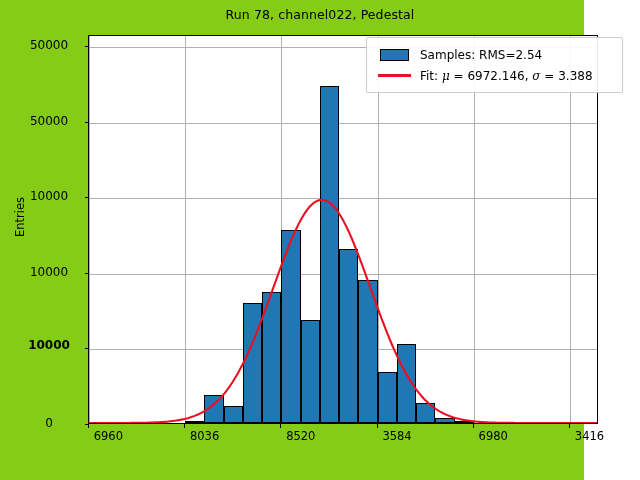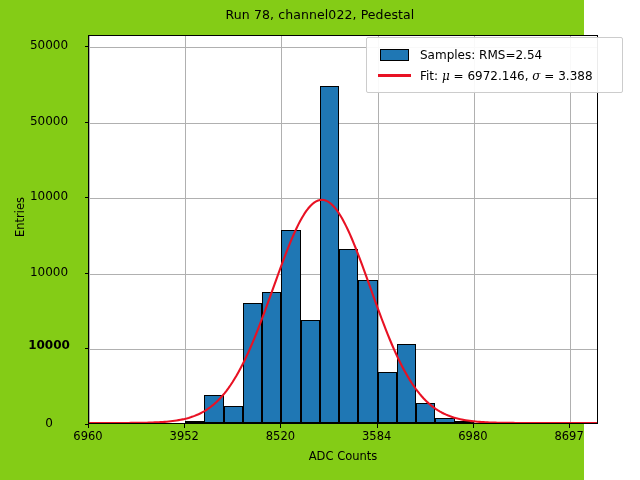--- a/index.html
+++ b/index.html
@@ -42,21 +42,21 @@
 
   
   #fit-curve{position:absolute;left:0;top:0;width:100%;height:100%;}
 
   
   .tick{position:absolute;background:#000;}
   .xtick{width:1px;height:3.5px;top:424px;}
   .ytick{height:1px;width:3.5px;left:84.5px;}
   .xticklabel{
     position:absolute;top:429px;font-size:11.5px;color:#000;
-    text-align:center;width:70px;
+    text-align:right;width:70px;
   }
   .yticklabel{
     position:absolute;font-size:12px;color:#000;
     text-align:center;width:60px;
   }
 
   
   #xlabel{
     position:absolute;left:88px;top:449px;width:510px;
     text-align:center;font-size:11.5px;color:#000;
@@ -127,44 +127,43 @@
 
     <svg id="fit-curve" viewBox="0 0 510 389" preserveAspectRatio="none">
       <polyline id="fit-path" fill="none" stroke="#e81123" stroke-width="2.1" stroke-linejoin="round" stroke-linecap="round" points="0.0,389.00 2.0,389.00 4.0,389.00 6.0,389.00 8.0,389.00 10.0,388.99 12.0,388.99 14.0,388.99 16.0,388.99 18.0,388.99 20.0,388.99 22.0,388.98 24.0,388.98 26.0,388.98 28.0,388.97 30.0,388.96 32.0,388.96 34.0,388.95 36.0,388.94 38.0,388.93 40.0,388.92 42.0,388.90 44.0,388.89 46.0,388.87 48.0,388.85 50.0,388.82 52.0,388.79 54.0,388.76 56.0,388.72 58.0,388.67 60.0,388.62 62.0,388.56 64.0,388.49 66.0,388.41 68.0,388.32 70.0,388.22 72.0,388.10 74.0,387.97 76.0,387.83 78.0,387.66 80.0,387.47 82.0,387.26 84.0,387.03 86.0,386.76 88.0,386.47 90.0,386.14 92.0,385.77 94.0,385.36 96.0,384.91 98.0,384.41 100.0,383.86 102.0,383.25 104.0,382.58 106.0,381.84 108.0,381.03 110.0,380.15 112.0,379.18 114.0,378.13 116.0,376.98 118.0,375.74 120.0,374.39 122.0,372.93 124.0,371.35 126.0,369.65 128.0,367.83 130.0,365.87 132.0,363.78 134.0,361.54 136.0,359.15 138.0,356.61 140.0,353.91 142.0,351.05 144.0,348.03 146.0,344.84 148.0,341.49 150.0,337.96 152.0,334.27 154.0,330.41 156.0,326.38 158.0,322.19 160.0,317.83 162.0,313.32 164.0,308.67 166.0,303.87 168.0,298.93 170.0,293.87 172.0,288.69 174.0,283.41 176.0,278.04 178.0,272.60 180.0,267.09 182.0,261.54 184.0,255.96 186.0,250.37 188.0,244.79 190.0,239.23 192.0,233.73 194.0,228.29 196.0,222.95 198.0,217.71 200.0,212.61 202.0,207.67 204.0,202.90 206.0,198.32 208.0,193.97 210.0,189.85 212.0,185.99 214.0,182.40 216.0,179.10 218.0,176.11 220.0,173.44 222.0,171.11 224.0,169.12 226.0,167.49 228.0,166.23 230.0,165.33 232.0,164.81 234.0,164.67 236.0,164.90 238.0,165.52 240.0,166.50 242.0,167.86 244.0,169.58 246.0,171.65 248.0,174.07 250.0,176.82 252.0,179.89 254.0,183.26 256.0,186.92 258.0,190.84 260.0,195.02 262.0,199.43 264.0,204.06 266.0,208.87 268.0,213.86 270.0,218.99 272.0,224.26 274.0,229.63 276.0,235.08 278.0,240.60 280.0,246.16 282.0,251.75 284.0,257.34 286.0,262.91 288.0,268.45 290.0,273.95 292.0,279.38 294.0,284.72 296.0,289.98 298.0,295.13 300.0,300.16 302.0,305.06 304.0,309.83 306.0,314.45 308.0,318.92 310.0,323.24 312.0,327.39 314.0,331.37 316.0,335.20 318.0,338.85 320.0,342.33 322.0,345.64 324.0,348.79 326.0,351.77 328.0,354.59 330.0,357.25 332.0,359.75 334.0,362.10 336.0,364.31 338.0,366.37 340.0,368.29 342.0,370.08 344.0,371.75 346.0,373.30 348.0,374.73 350.0,376.05 352.0,377.27 354.0,378.40 356.0,379.43 358.0,380.37 360.0,381.24 362.0,382.03 364.0,382.75 366.0,383.41 368.0,384.00 370.0,384.54 372.0,385.03 374.0,385.47 376.0,385.87 378.0,386.22 380.0,386.54 382.0,386.83 384.0,387.09 386.0,387.32 388.0,387.52 390.0,387.70 392.0,387.86 394.0,388.01 396.0,388.13 398.0,388.24 400.0,388.34 402.0,388.43 404.0,388.51 406.0,388.57 408.0,388.63 410.0,388.68 412.0,388.73 414.0,388.76 416.0,388.80 418.0,388.83 420.0,388.85 422.0,388.87 424.0,388.89 426.0,388.91 428.0,388.92 430.0,388.93 432.0,388.94 434.0,388.95 436.0,388.96 438.0,388.97 440.0,388.97 442.0,388.98 444.0,388.98 446.0,388.98 448.0,388.99 450.0,388.99 452.0,388.99 454.0,388.99 456.0,388.99 458.0,388.99 460.0,389.00 462.0,389.00 464.0,389.00 466.0,389.00 468.0,389.00 470.0,389.00 472.0,389.00 474.0,389.00 476.0,389.00 478.0,389.00 480.0,389.00 482.0,389.00 484.0,389.00 486.0,389.00 488.0,389.00 490.0,389.00 492.0,389.00 494.0,389.00 496.0,389.00 498.0,389.00 500.0,389.00 502.0,389.00 504.0,389.00 506.0,389.00 508.0,389.00 510.0,389.00"></polyline>
     </svg>
   </div>
 
   <div id="ticks-layer">
       <div class="tick xtick" style="left: 88px;"></div>
       <div class="xticklabel" style="left: 53px;">6960</div>
       <div class="tick xtick" style="left: 184.226px;"></div>
-      <div class="xticklabel" style="left: 149.226px;">3952</div>
+      <div class="xticklabel" style="left: 149.226px;">8036</div>
       <div class="tick xtick" style="left: 280.453px;"></div>
       <div class="xticklabel" style="left: 245.453px;">8520</div>
       <div class="tick xtick" style="left: 376.679px;"></div>
       <div class="xticklabel" style="left: 341.679px;">3584</div>
       <div class="tick xtick" style="left: 472.906px;"></div>
       <div class="xticklabel" style="left: 437.906px;">6980</div>
       <div class="tick xtick" style="left: 569.132px;"></div>
-      <div class="xticklabel" style="left: 534.132px;">8697</div>
+      <div class="xticklabel" style="left: 534.132px;">3416</div>
       <div class="tick ytick" style="top: 424px;"></div>
       <div class="yticklabel" style="left: 19px; top: 416px;">0</div>
       <div class="tick ytick" style="top: 348.466px;"></div>
       <div class="yticklabel" style="left: 19px; top: 338px; font-weight: bold;">10000</div>
       <div class="tick ytick" style="top: 272.932px;"></div>
       <div class="yticklabel" style="left: 19px; top: 264.932px;">10000</div>
       <div class="tick ytick" style="top: 197.398px;"></div>
       <div class="yticklabel" style="left: 19px; top: 189.398px;">10000</div>
       <div class="tick ytick" style="top: 121.864px;"></div>
       <div class="yticklabel" style="left: 19px; top: 113.864px;">50000</div>
       <div class="tick ytick" style="top: 46.3301px;"></div>
       <div class="yticklabel" style="left: 19px; top: 38.3301px;">50000</div>
     </div>
 
-  <div id="xlabel">ADC Counts</div>
   <div id="ylabel">Entries</div>
 
   <div id="legend">
     <div class="legend-row">
       <span class="legend-key">
         <span class="swatch-patch"></span>
       </span>
       <span class="legend-label">Samples: RMS=2.54</span>
     </div>
     <div class="legend-row">

